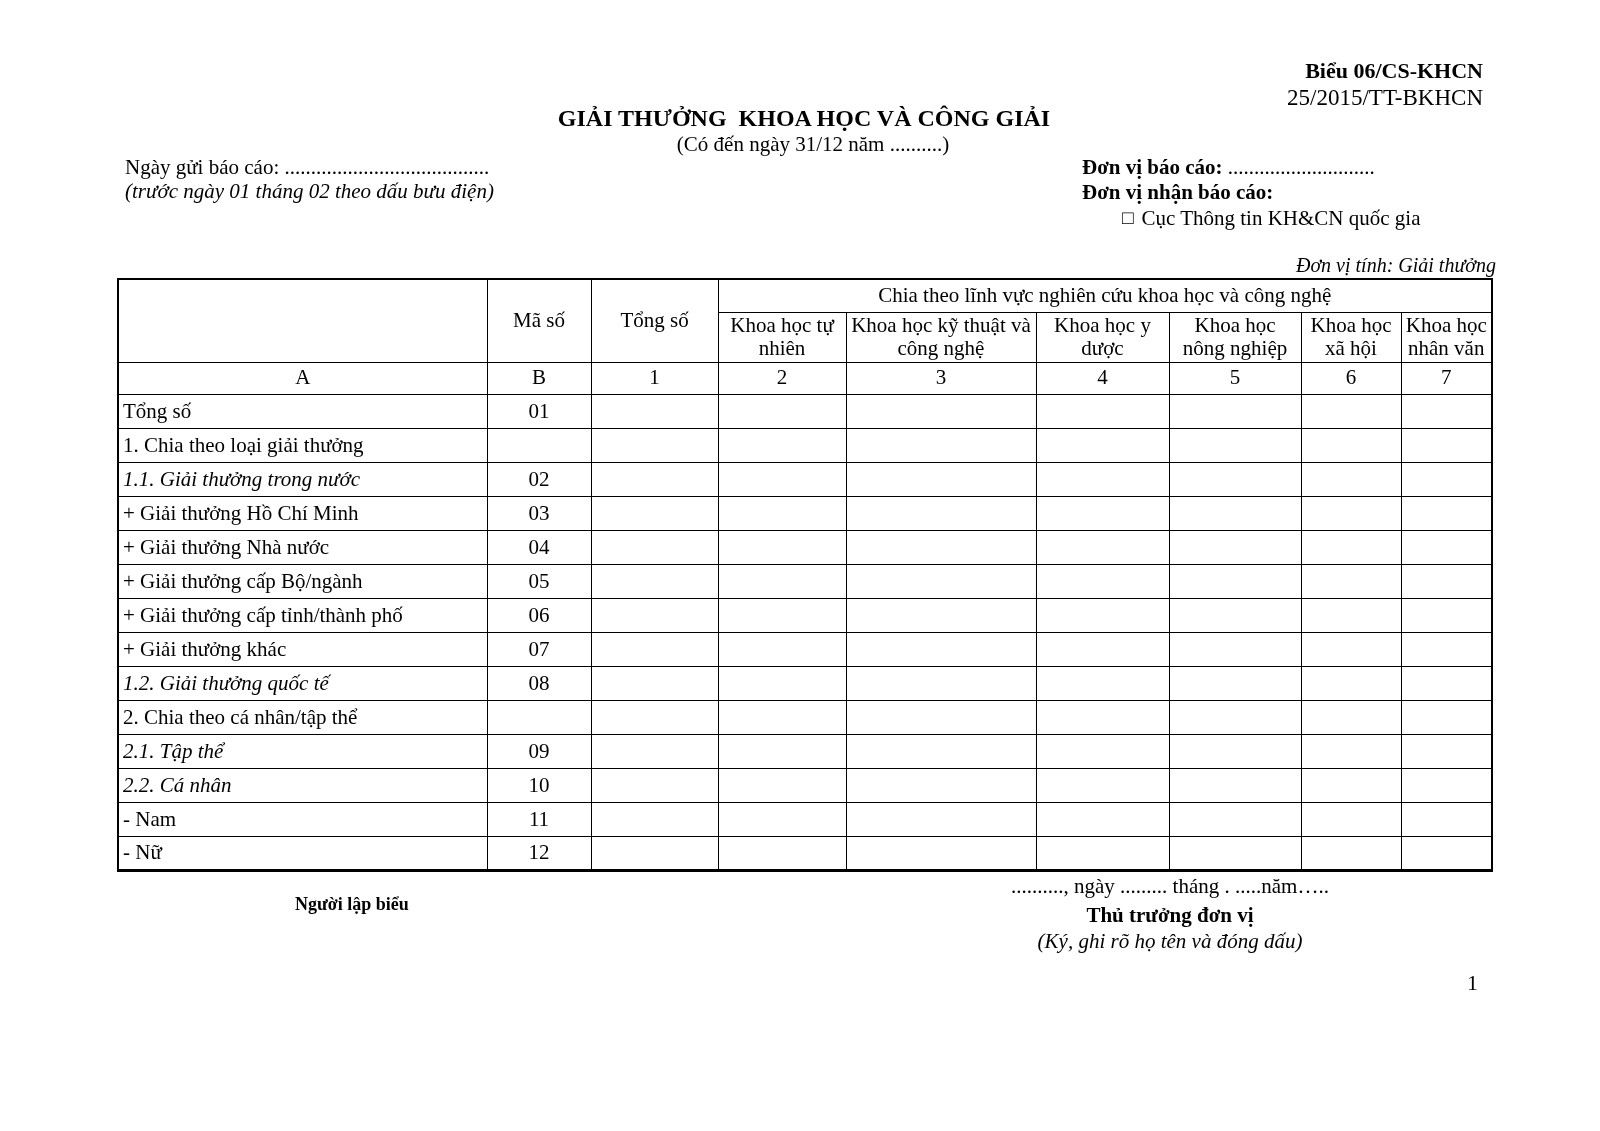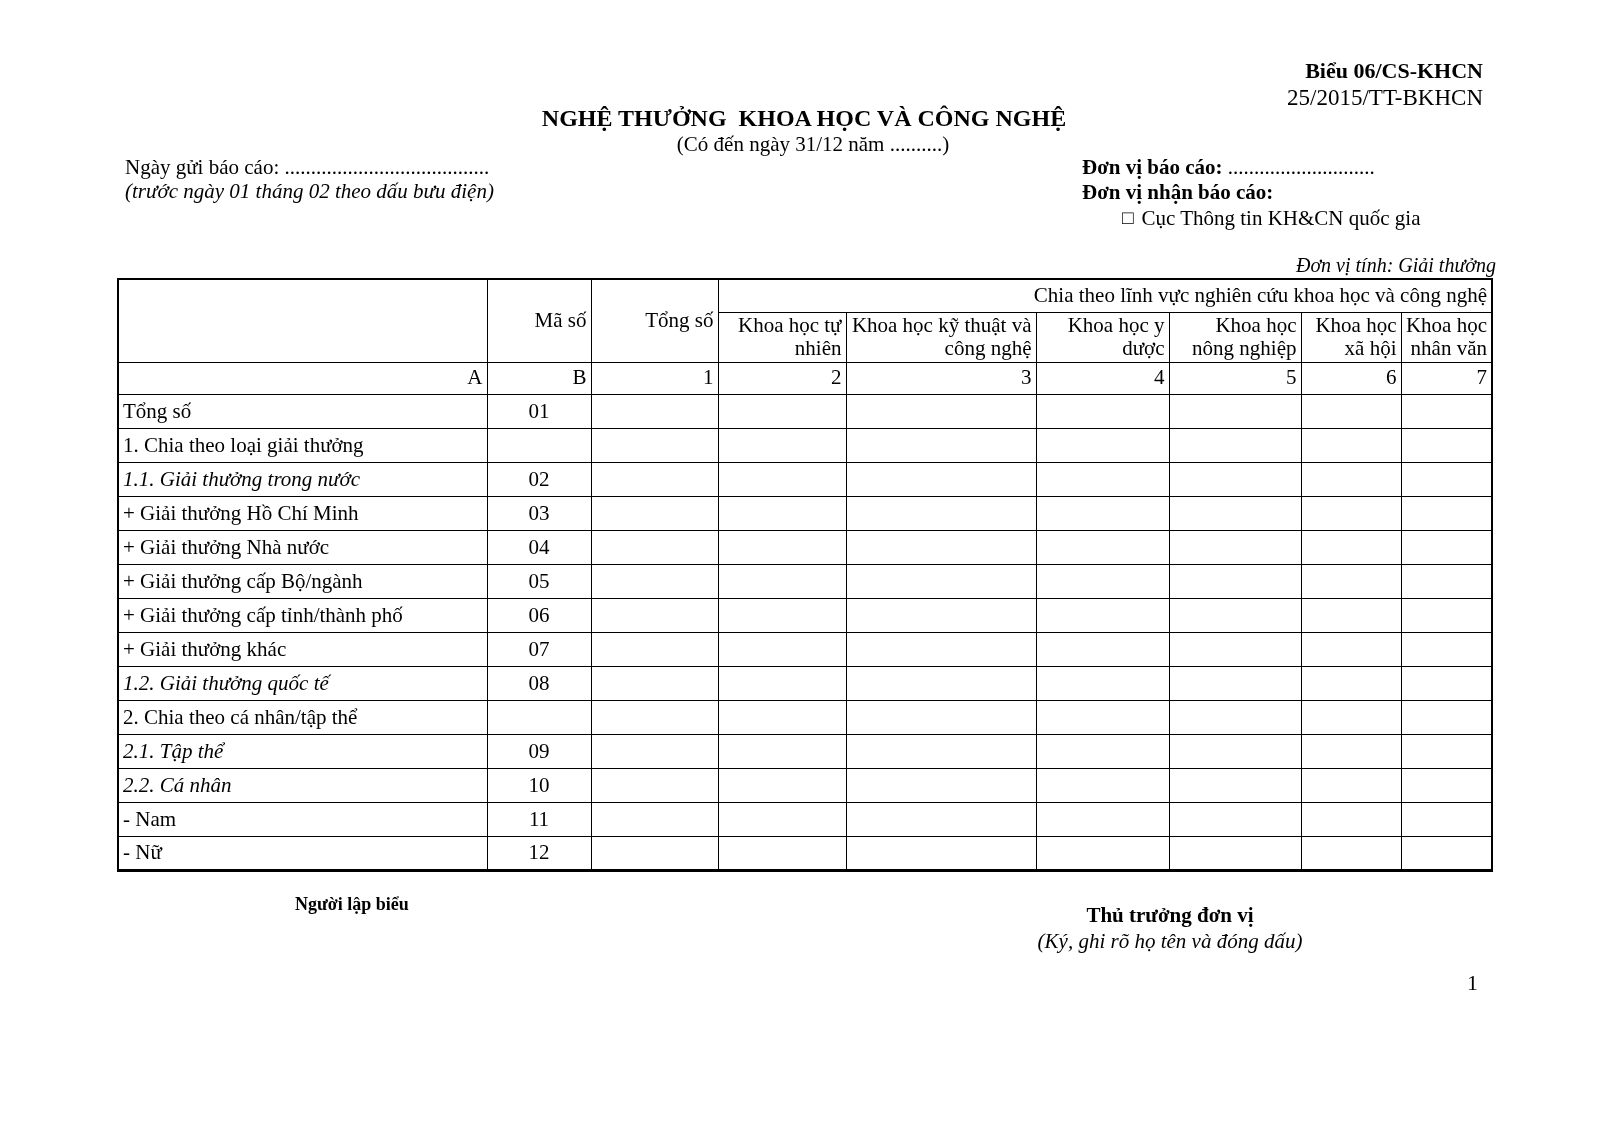--- a/index.html
+++ b/index.html
@@ -40,21 +40,21 @@
   table.report th, table.report td {
     border: 1px solid #000;
     font-weight: normal;
     font-size: 21px;
     padding: 1px 4px;
     overflow: hidden;
   }
   tr.hrow1 { height: 33px; }
   tr.hrow2 { height: 49px; }
   tr.hrow3 { height: 32px; }
-  table.report thead th { text-align: right; vertical-align: middle; line-height: 1.12; }
+  table.report thead th { text-align: center; vertical-align: middle; line-height: 1.12; }
   tbody tr { height: 34px; }
   td.lbl  { text-align: left; vertical-align: middle; white-space: nowrap; }
   td.code { text-align: center; vertical-align: middle; }
   .bold { font-weight: bold; }
   .bold-italic { font-weight: bold; font-style: italic; }
   .ind0 { padding-left: 8px; }
   .ind1 { padding-left: 36px; }
 
   .date-line   { position: absolute; top: 874px; left: 870px; width: 600px; text-align: center; font-size: 21px; }
   .preparer    { position: absolute; top: 894px; left: 295px; width: 350px; text-align: left; font-weight: bold; font-size: 18px; }
@@ -63,21 +63,21 @@
   .page-num    { position: absolute; top: 970px; right: 122px; font-size: 22px; }
 </style>
 </head>
 <body>
 
 <div class="page">
 
   <div class="form-code">Biểu 06/CS-KHCN</div>
   <div class="circular">25/2015/TT-BKHCN</div>
 
-  <div class="title">NGHỆ THƯỞNG  KHOA HỌC VÀ CÔNG NGHỆ</div>
+  <div class="title">GIẢI THƯỞNG  KHOA HỌC VÀ CÔNG GIẢI</div>
   <div class="subtitle">(Có đến ngày 31/12 năm ..........)</div>
 
   <div class="left-head">
     <div>Ngày gửi báo cáo: .......................................</div>
     <div class="note">(trước ngày 01 tháng 02 theo dấu bưu điện)</div>
   </div>
 
   <div class="right-head">
     <div><span class="lbl">Đơn vị báo cáo:</span><span> ............................</span></div>
     <div class="lbl">Đơn vị nhận báo cáo:</div>
@@ -278,18 +278,19 @@
           <td class="data-cell"></td>
           <td class="data-cell"></td>
           <td class="data-cell"></td>
           <td class="data-cell"></td>
           <td class="data-cell"></td>
           <td class="data-cell"></td>
         </tr>
       </tbody>
   </table>
 
+  <div class="date-line">.........., ngày .........  tháng . .....năm…..</div>
   <div class="preparer">Người lập biểu</div>
   <div class="head-label">Thủ trưởng đơn vị</div>
   <div class="sign-note">(Ký, ghi rõ họ tên và đóng dấu)</div>
   <div class="page-num">1</div>
 
 </div>
 
 </body></html>

